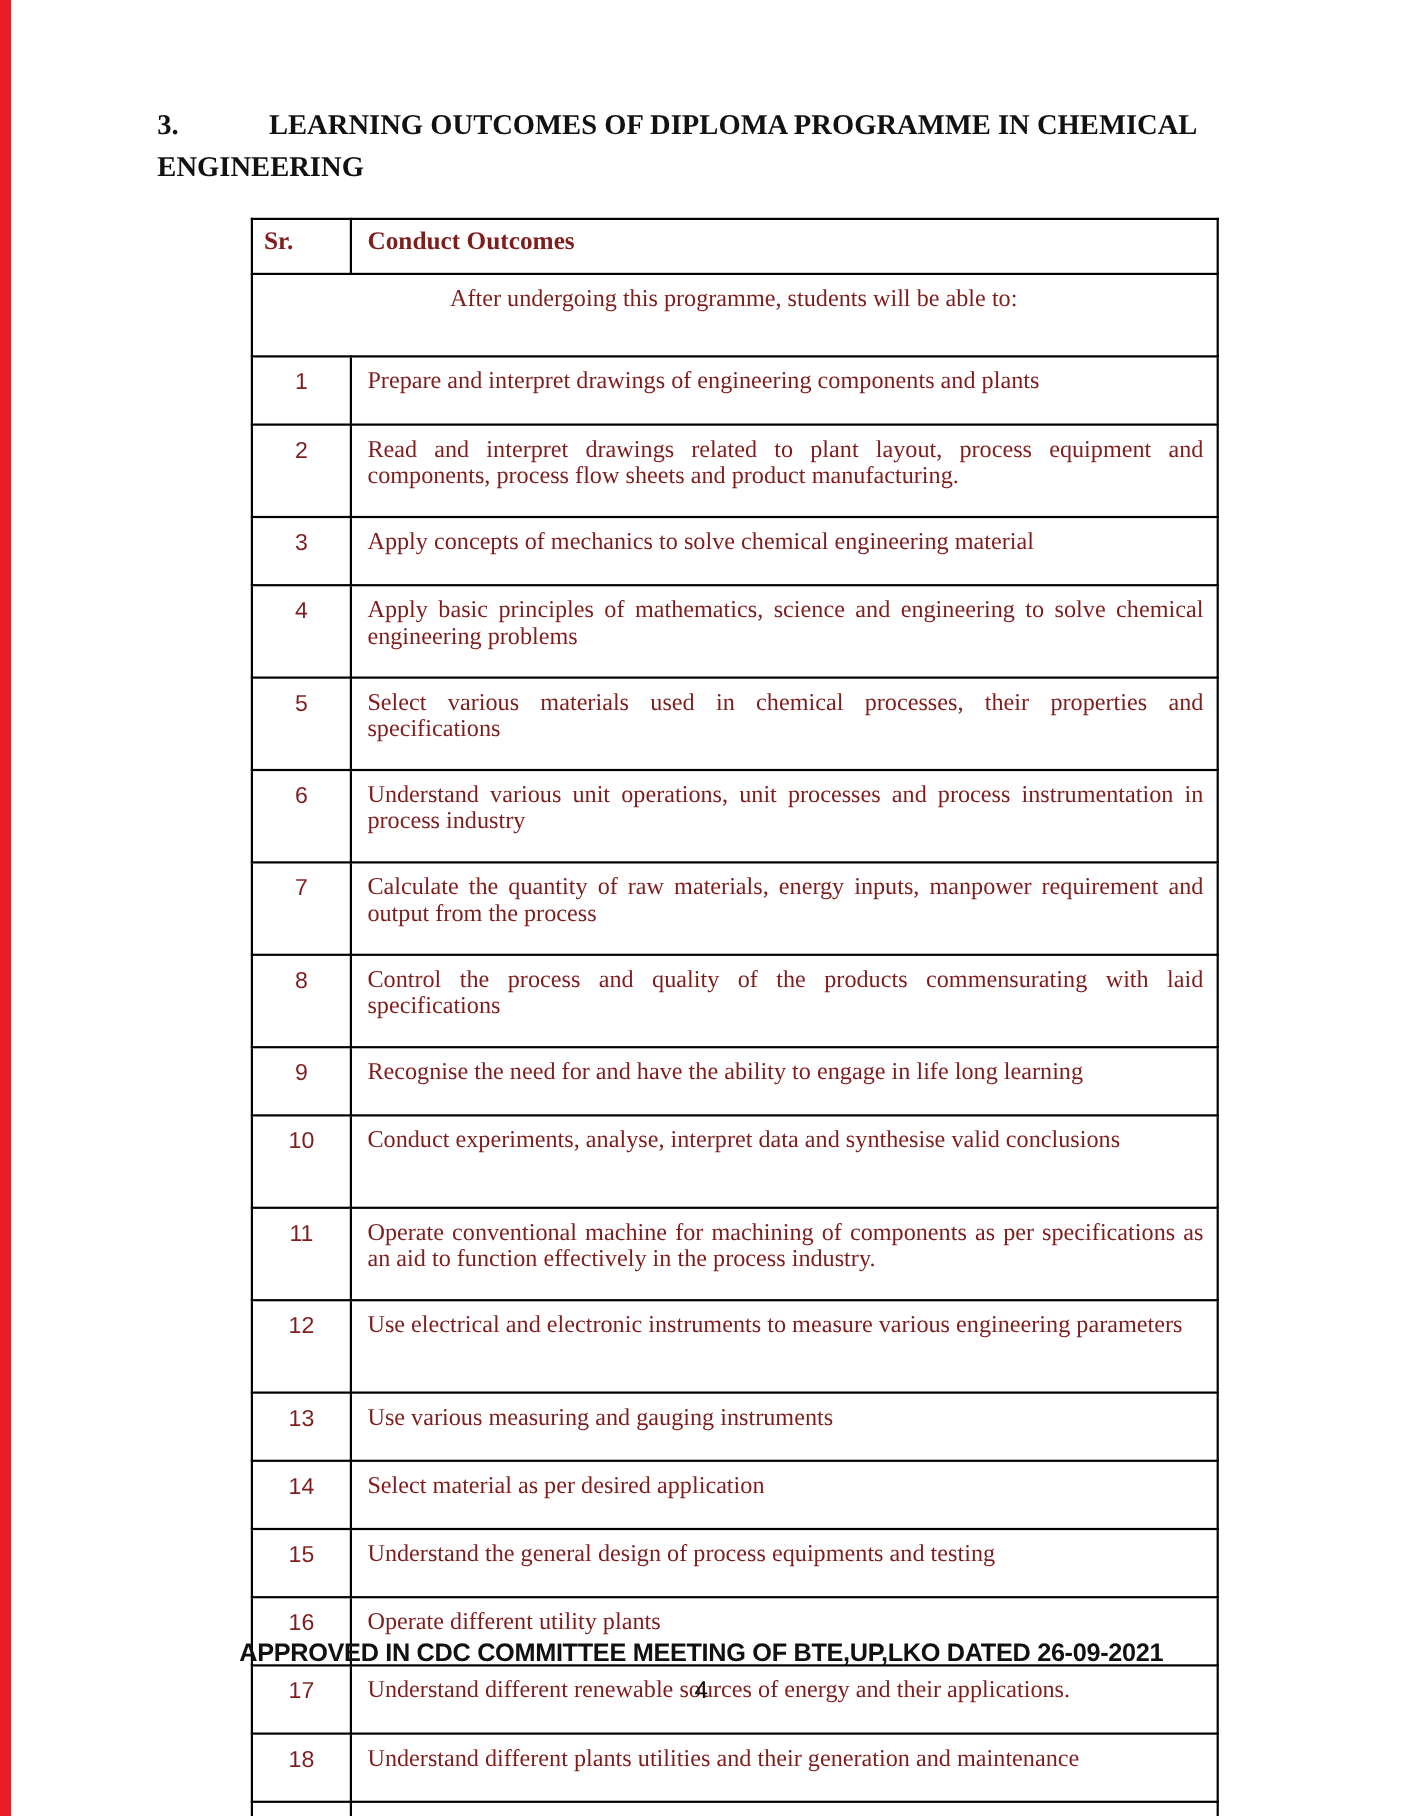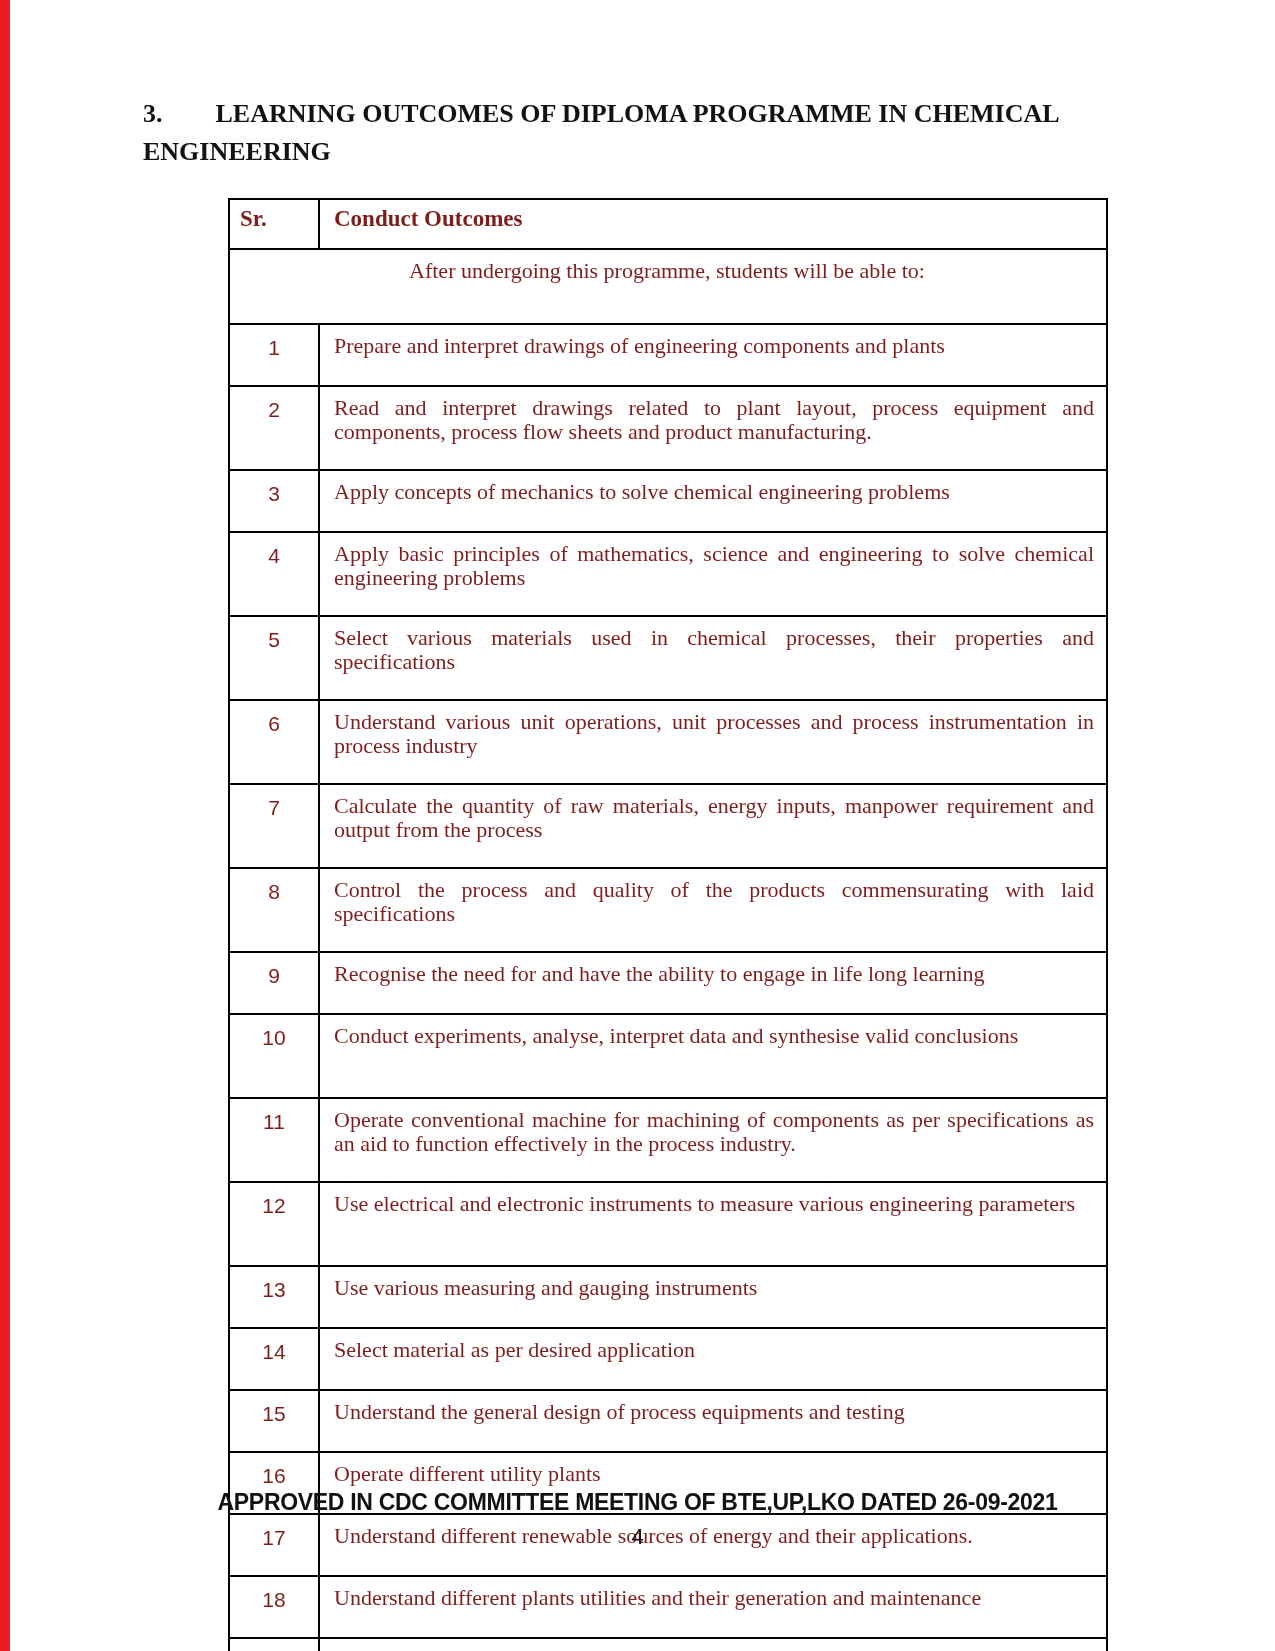--- a/index.html
+++ b/index.html
@@ -21,21 +21,21 @@
 
   
   .title {
     position: absolute; left: 143px; top: 95px;
     width: 960px;
     font-weight: bold;
     font-size: 26px;
     line-height: 38px;
     color: #121212;
   }
-  .title .sec-text { margin-left: 53px; }
+  .title .sec-text { margin-left: 82px; }
 
   
   .lo-table {
     position: absolute; left: 228px; top: 198px;
     width: 880px;
     border-collapse: collapse;
     table-layout: fixed;
   }
   .lo-table col.c-sr { width: 90px; }
   .lo-table td {
@@ -118,21 +118,21 @@
   <tr class="h1">
         <td class="sr-cell">1</td>
         <td class="outcome-cell">Prepare and interpret drawings of engineering components and plants</td>
       </tr>
       <tr class="h2">
         <td class="sr-cell">2</td>
         <td class="outcome-cell">Read and interpret drawings related to plant layout, process equipment and components, process flow sheets and product manufacturing.</td>
       </tr>
       <tr class="h1">
         <td class="sr-cell">3</td>
-        <td class="outcome-cell">Apply concepts of mechanics to solve chemical engineering problems</td>
+        <td class="outcome-cell">Apply concepts of mechanics to solve chemical engineering material</td>
       </tr>
       <tr class="h2">
         <td class="sr-cell">4</td>
         <td class="outcome-cell">Apply basic principles of mathematics, science and engineering to solve chemical engineering problems</td>
       </tr>
       <tr class="h2">
         <td class="sr-cell">5</td>
         <td class="outcome-cell">Select various materials used in chemical processes, their properties and specifications</td>
       </tr>
       <tr class="h2">

